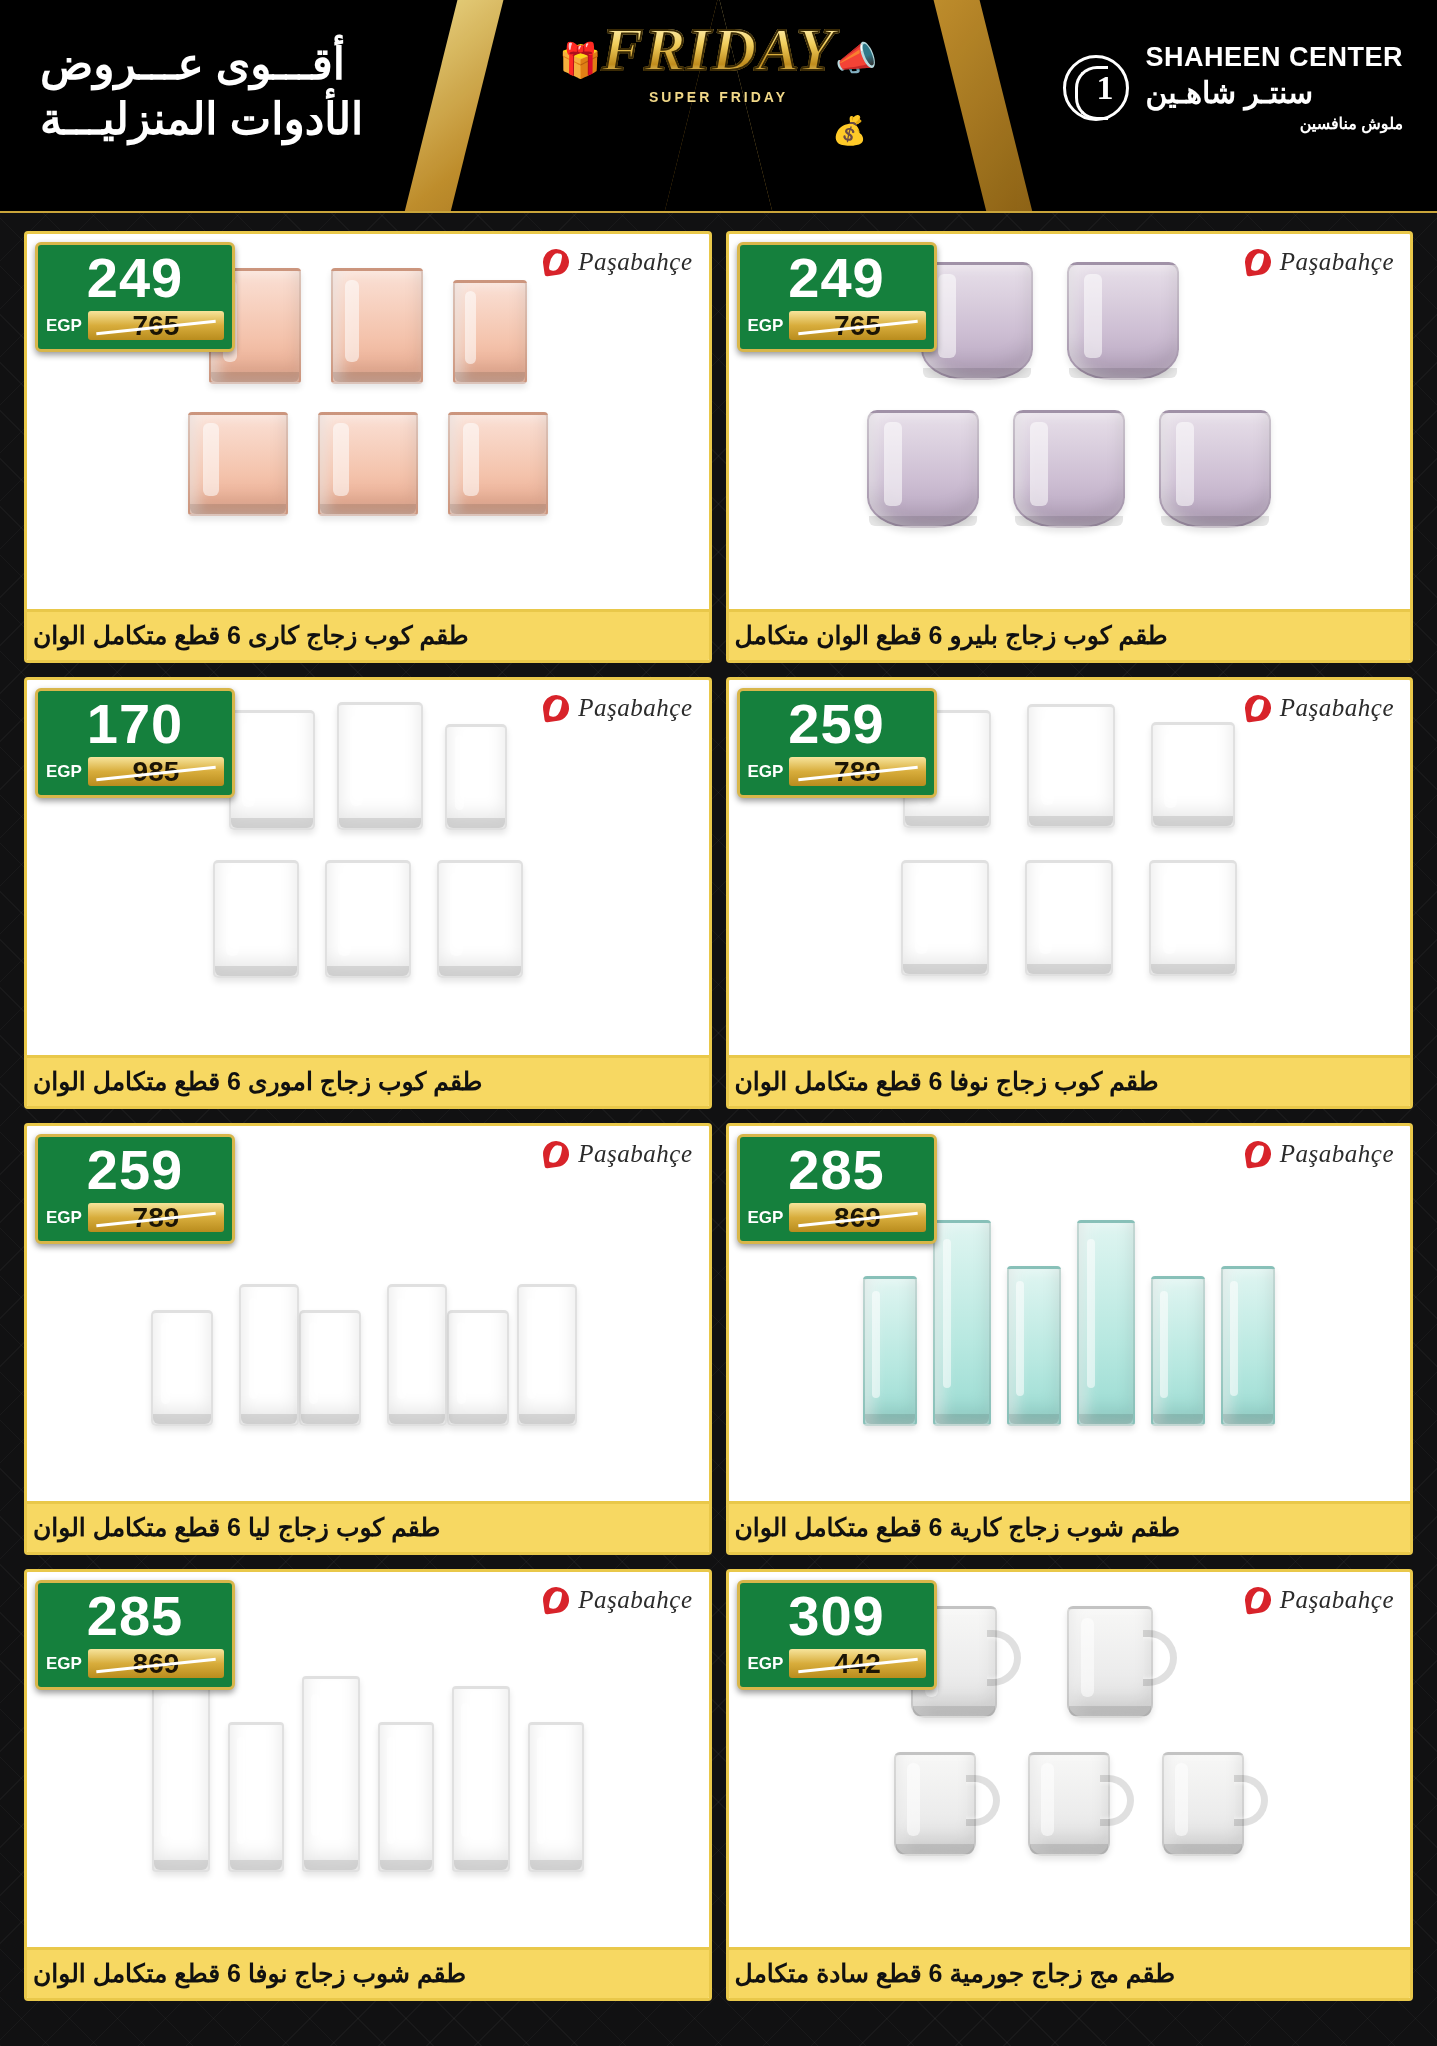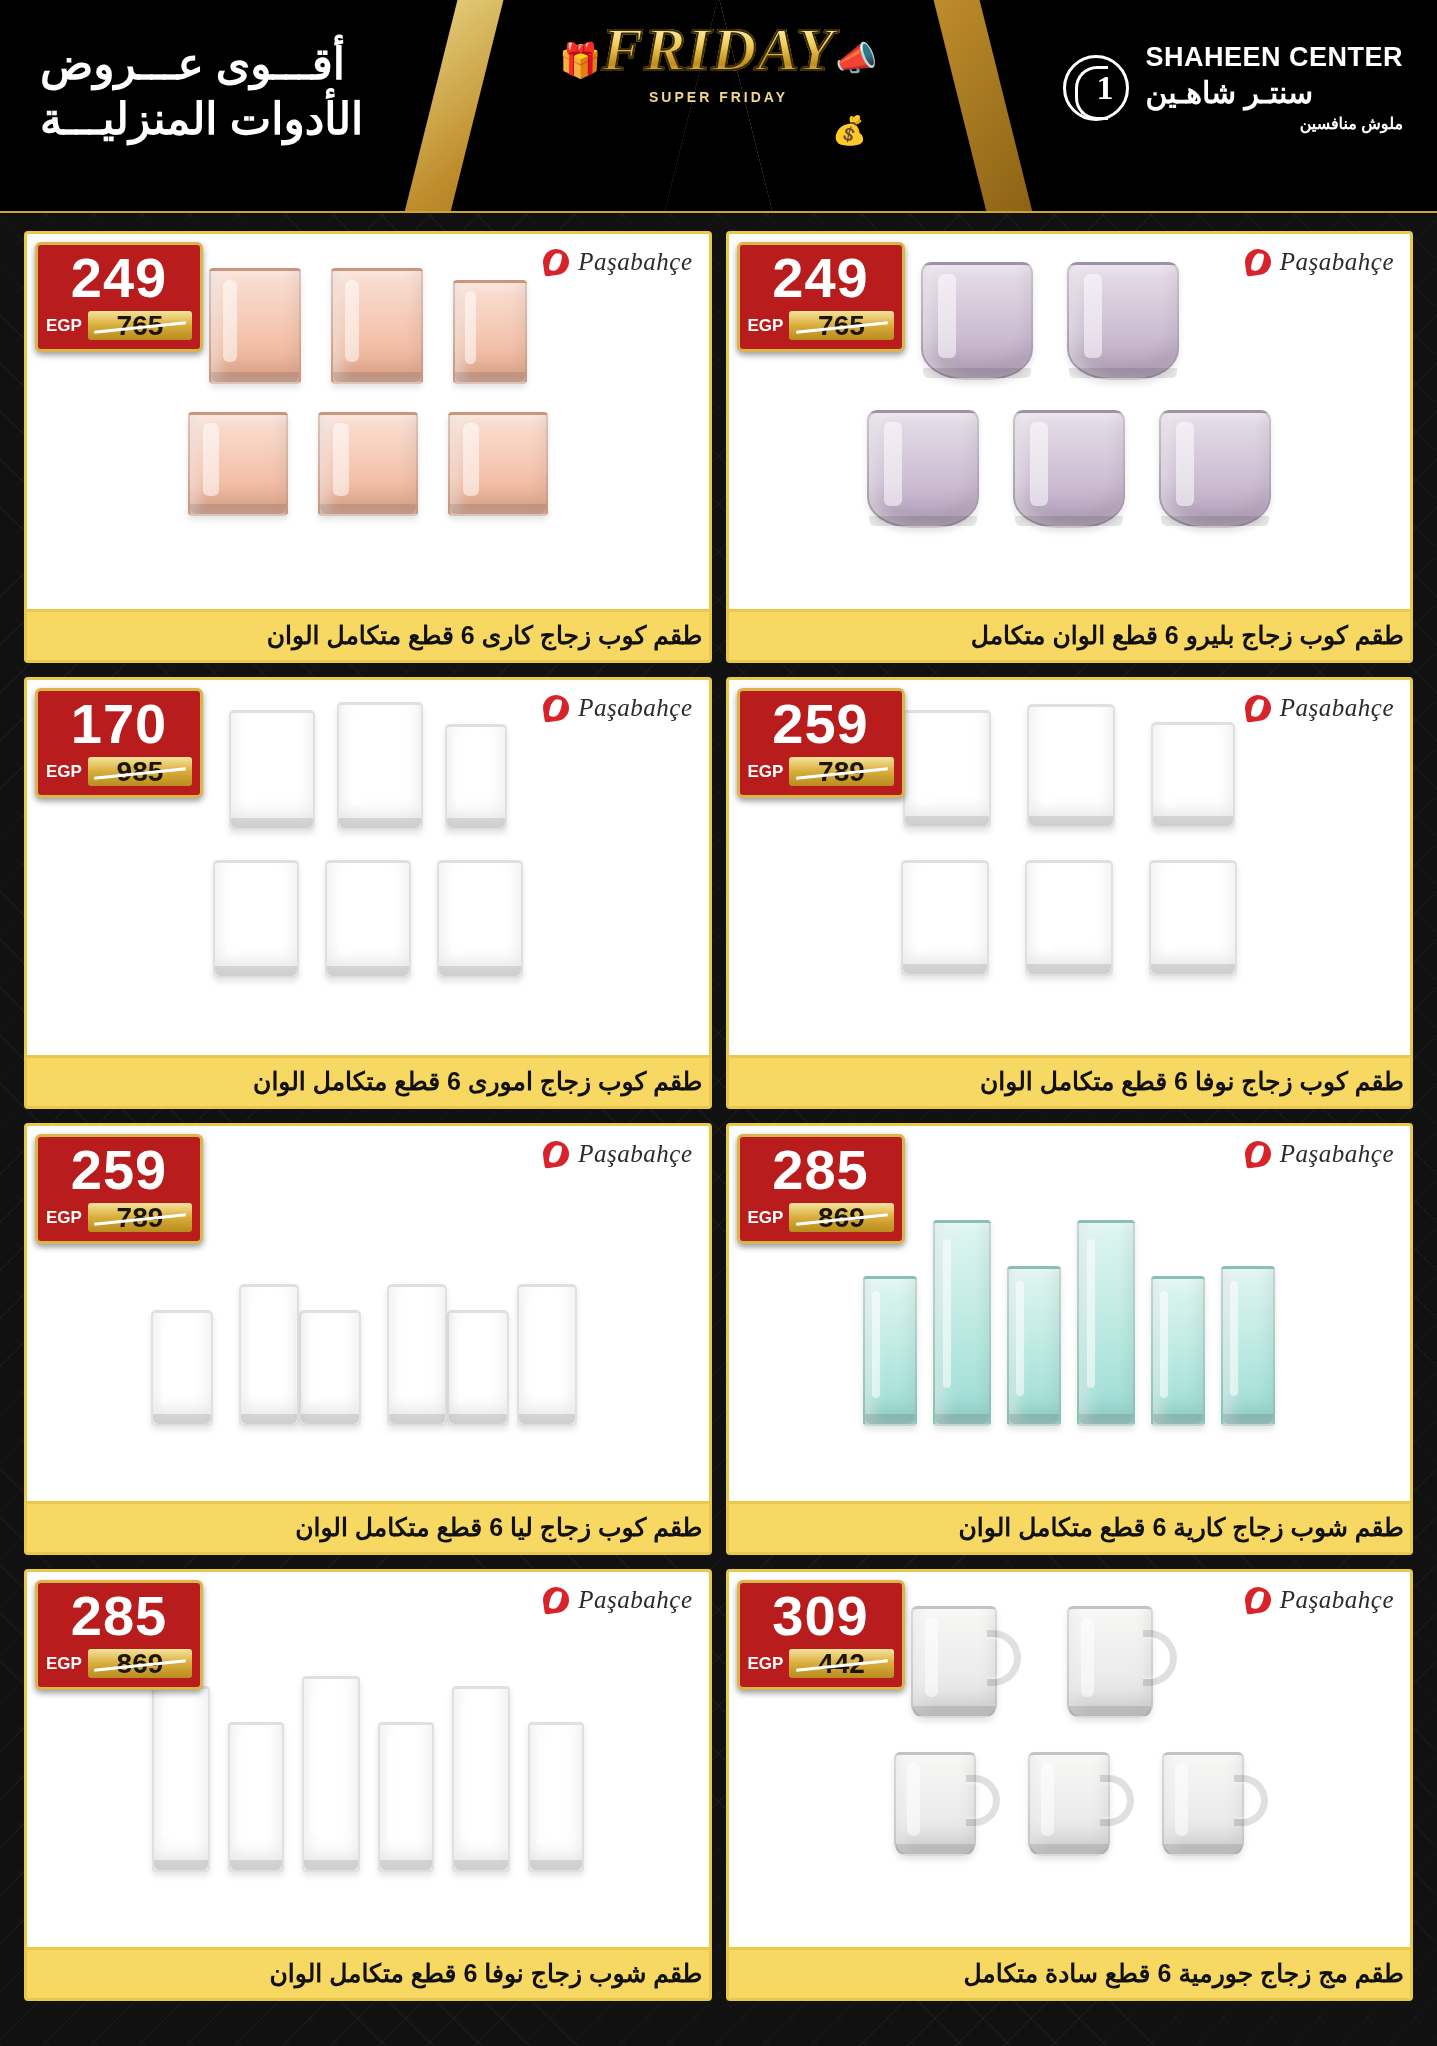--- a/index.html
+++ b/index.html
@@ -184,22 +184,22 @@
     position: relative;
     flex: 1;
     overflow: hidden;
   }
 
   
   .price-tag {
     position: absolute;
     top: 8px;
     left: 8px;
-    width: 168px;
-    background: #b91c1c;
+    width: 200px;
+    background: #15803d;
     border: 3px solid #d8b64a;
     border-radius: 6px;
     padding: 6px 8px 9px;
     z-index: 9;
     box-shadow: 0 3px 6px rgba(0,0,0,.4);
   }
   .price-tag .new {
     color: #fff;
     font-size: 56px;
     font-weight: bold;
@@ -278,21 +278,21 @@
     letter-spacing: .5px;
   }
 
   
   .caption {
     background: #f7d862;
     border-top: 3px solid #e9c84a;
     color: #111;
     font-size: 25px;
     font-weight: bold;
-    text-align: right;
+    text-align: left;
     padding: 8px 6px 10px;
     line-height: 1.2;
   }
 
   
   .shelf {
     position: absolute;
     left: 0; right: 0;
     display: flex;
     justify-content: center;

